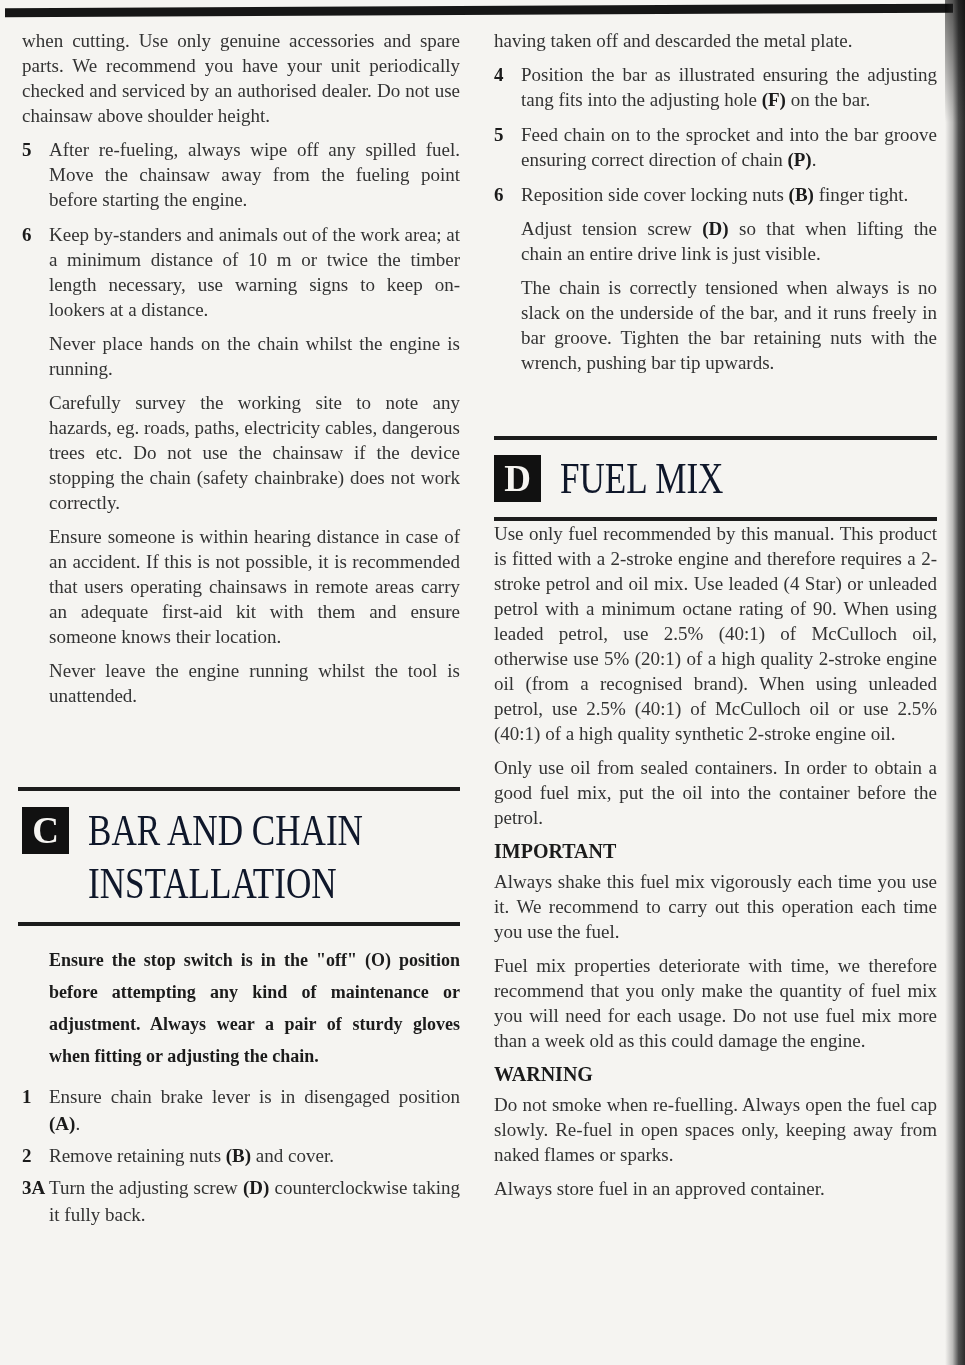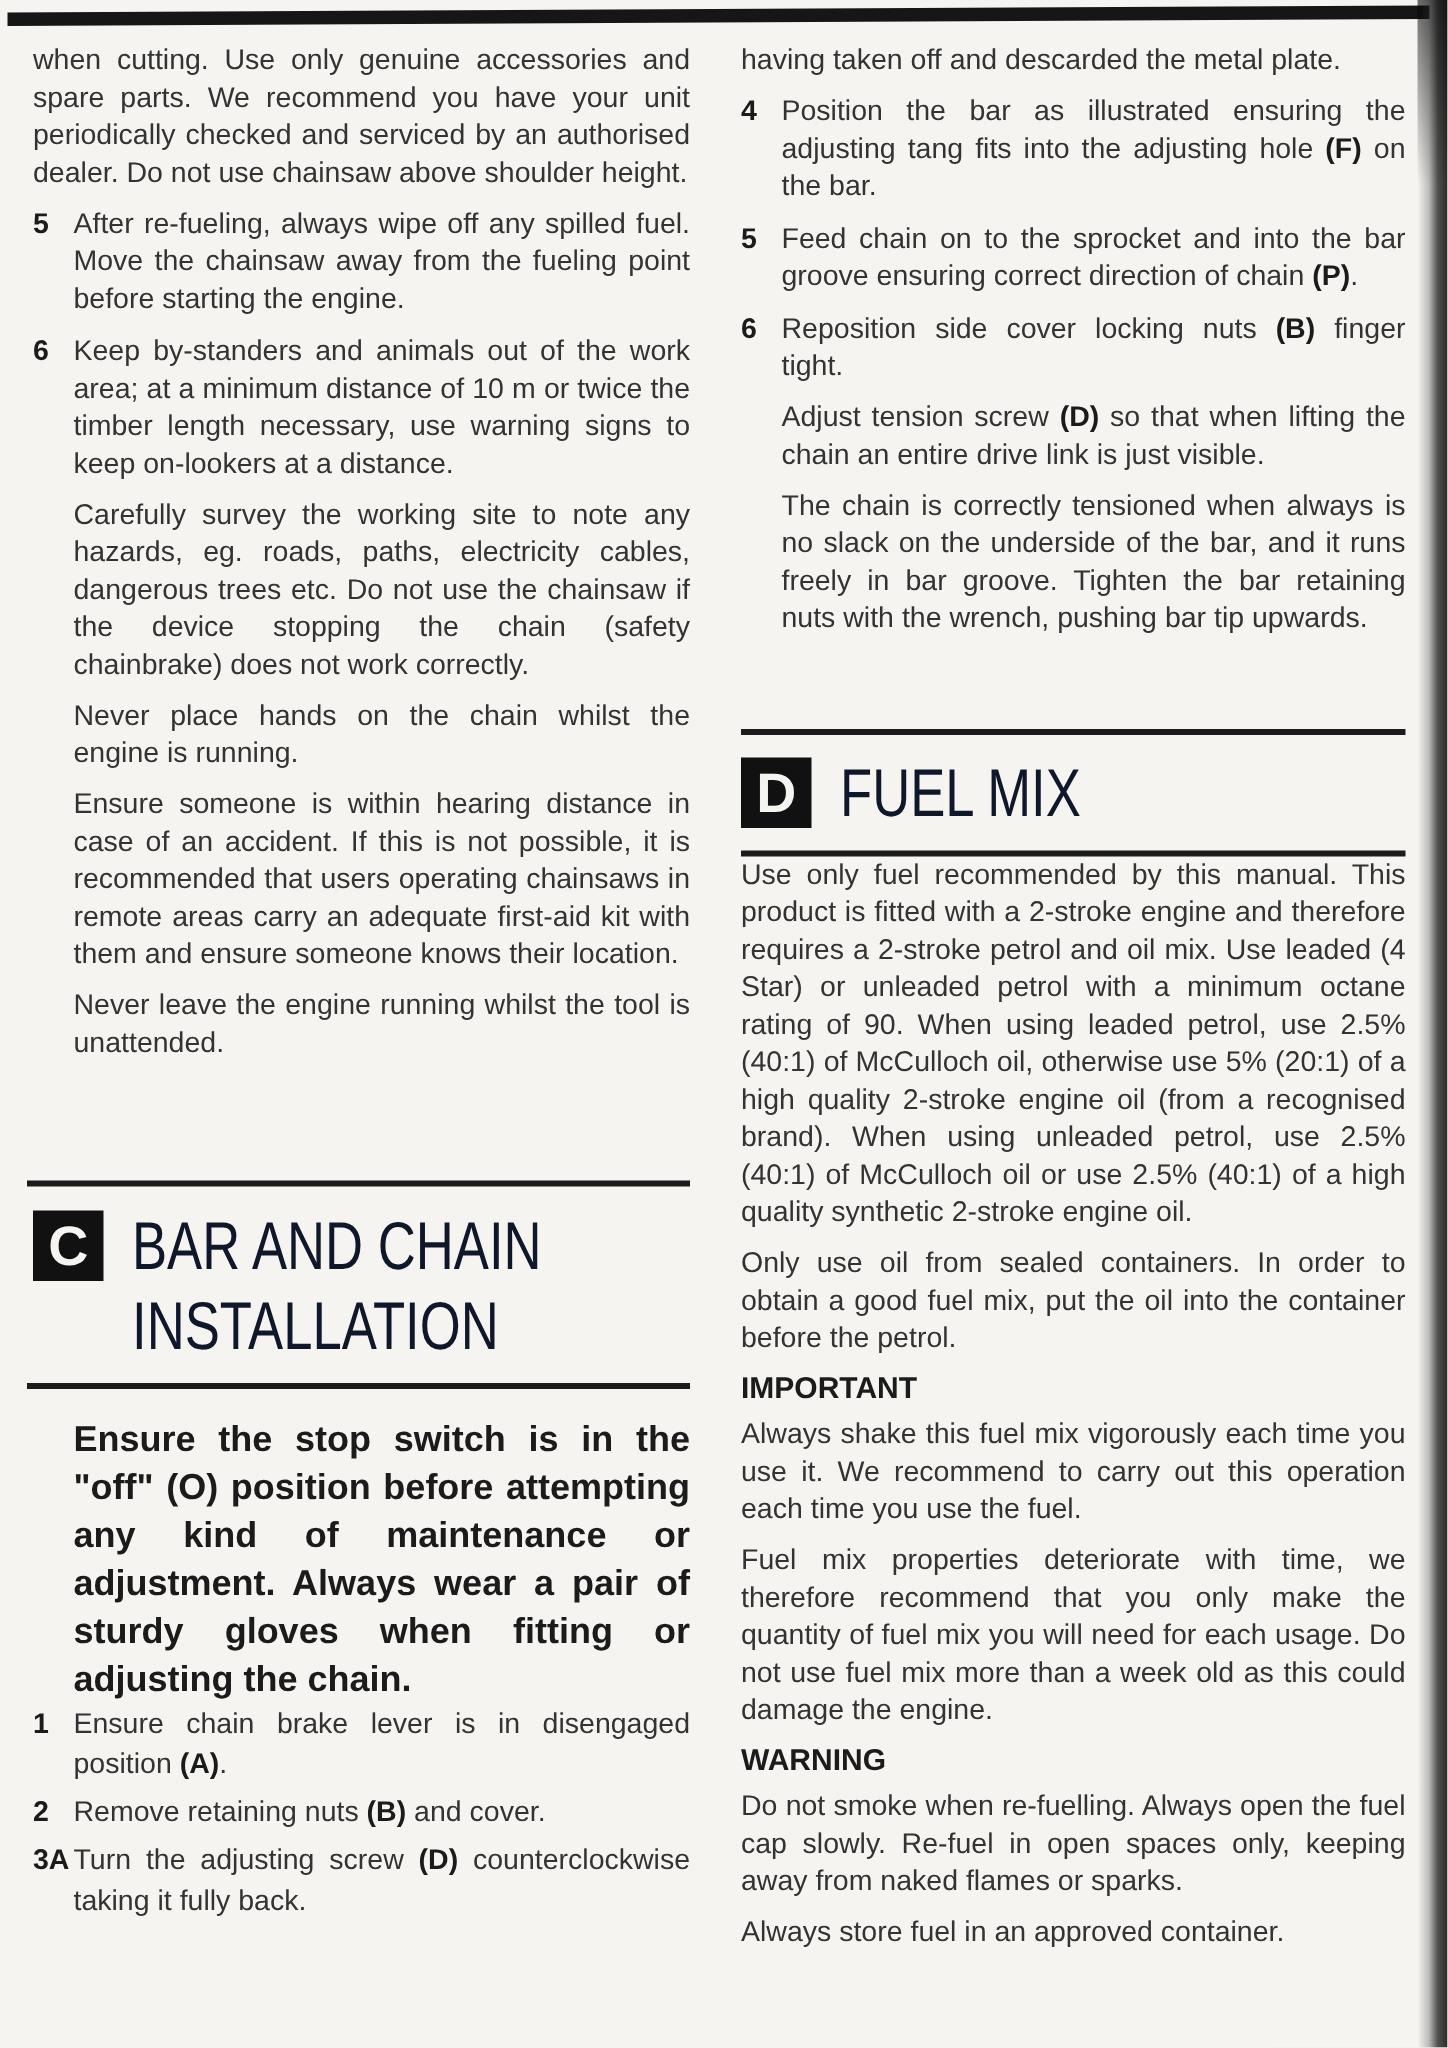--- a/index.html
+++ b/index.html
@@ -1,21 +1,21 @@
 <!DOCTYPE html>
 <html><head>
 <meta charset="utf-8">
 <style>
   html,body { margin:0; padding:0; }
   body { width:965px; height:1365px; background:#e9e8e5; }
 
   .page {
     position:relative; width:965px; height:1365px;
     background:#f5f4f1; overflow:hidden;
-    font-family:Liberation Sans, sans-serif;
+    font-family:Liberation Serif, serif;
     color:#333;
   }
 
   .top-bar {
     position:absolute; top:6px; left:5px; right:12px; height:9px;
     background:#161616; transform:rotate(-0.28deg);
   }
 
   .binding {
     position:absolute; top:0; right:0; bottom:0; width:20px;
@@ -63,22 +63,22 @@
     color:#0f172a; font-weight:400;
   }
   .cond { display:inline-block; transform:scaleX(0.78); transform-origin:0 50%; white-space:nowrap; }
   .sec-d .sec-head-row { align-items:center; margin:12px 0; }
   .sec-d .letter-box { margin-top:0; }
 
   .sec-c { margin-top:70px; }
   .sec-d { margin-top:52px; }
 
   .safety-intro {
-    font-size:24px; line-height:32px; font-weight:bold;
-    text-align:justify; margin:18px 0 0 27px;
+    font-size:18px; line-height:32px; font-weight:bold;
+    text-align:justify; margin:18px 0 11px 27px;
   }
 
   .steps .hang .num, .steps p.body { line-height:27px; }
   .steps .hang { margin-bottom:3px; }
   .steps p.body { margin-bottom:2px; }
 
   .label-head {
     font-size:20px; line-height:25px; font-weight:bold;
     margin:3px 0 5px 0;
   }
@@ -100,22 +100,22 @@
         <span class="num">5</span>
         <div class="li-body">
           <p class="body">After re-fueling, always wipe off any spilled fuel. Move the chainsaw away from the fueling point before starting the engine.</p>
         </div>
       </div>
 
       <div class="hang">
         <span class="num">6</span>
         <div class="li-body">
           <p class="body">Keep by-standers and animals out of the work area; at a minimum distance of 10 m or twice the timber length necessary, use warning signs to keep on-lookers at a distance.</p>
+          <p class="body">Never place hands on the chain whilst the engine is running.</p>
           <p class="body">Carefully survey the working site to note any hazards, eg. roads, paths, electricity cables, dangerous trees etc. Do not use the chainsaw if the device stopping the chain (safety chainbrake) does not work correctly.</p>
-          <p class="body">Never place hands on the chain whilst the engine is running.</p>
           <p class="body">Ensure someone is within hearing distance in case of an accident. If this is not possible, it is recommended that users operating chainsaws in remote areas carry an adequate first-aid kit with them and ensure someone knows their location.</p>
           <p class="body">Never leave the engine running whilst the tool is unattended.</p>
         </div>
       </div>
 
 
       <div class="sec-c">
         <div class="section-rule"></div>
         <div class="sec-head-row">
           <span class="letter-box">C</span>

